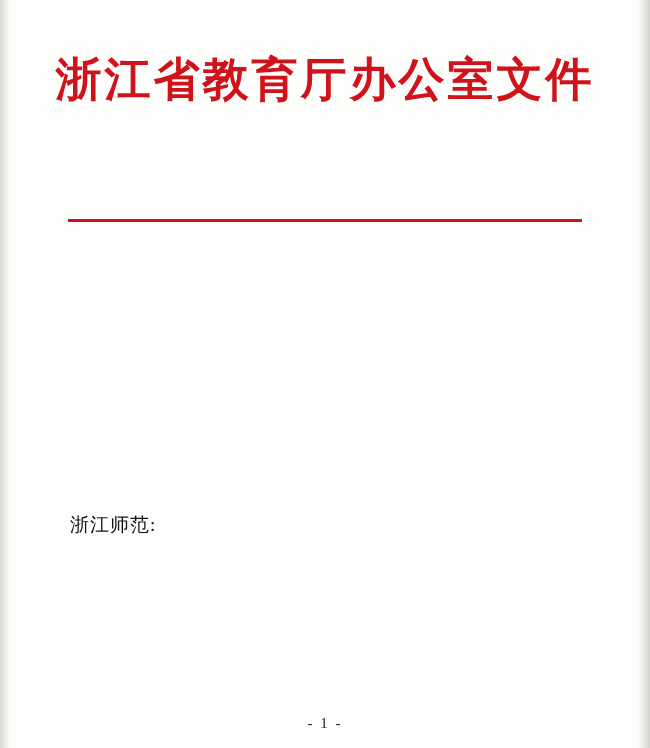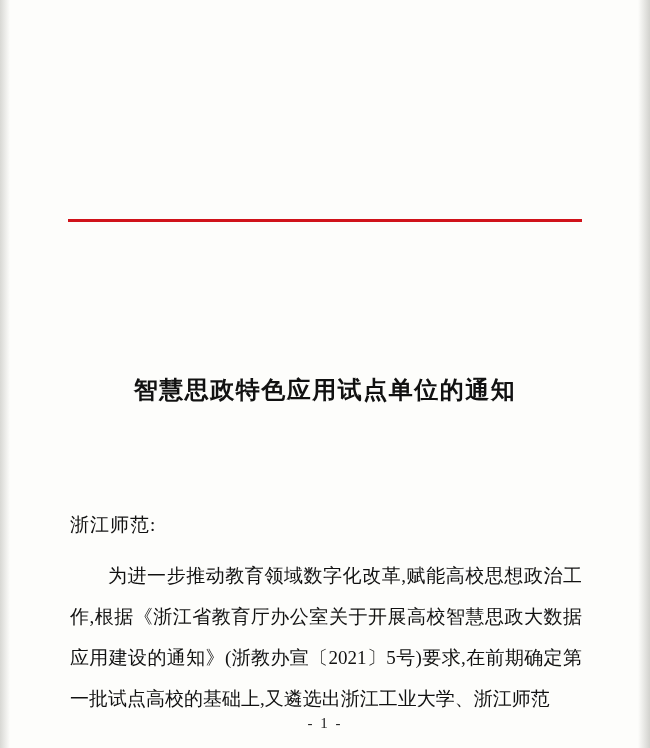--- a/index.html
+++ b/index.html
@@ -120,27 +120,26 @@
     font-size: 15px;
     color: #222;
     letter-spacing: 2px;
   }
 </style>
 </head>
 <body>
 
 <div class="page">
 
+  <div class="doc-title">浙江省教育厅办公室文件</div>
 
   <div class="red-rule"></div>
 
 
   <div class="headline">
-    <span class="line2">智慧思政特色应用试点单位的通知</span>
   </div>
 
   <div class="salutation">浙江师范:</div>
 
-  <div class="body-text">为进一步推动教育领域数字化改革,赋能高校思想政治工作,根据《浙江省教育厅办公室关于开展高校智慧思政大数据应用建设的通知》(浙教办宣〔2021〕5号)要求,在前期确定第一批试点高校的基础上,又遴选出浙江工业大学、浙江师范</div>
 
   <div class="page-number">- 1 -</div>
 
 </div>
 
 </body></html>

